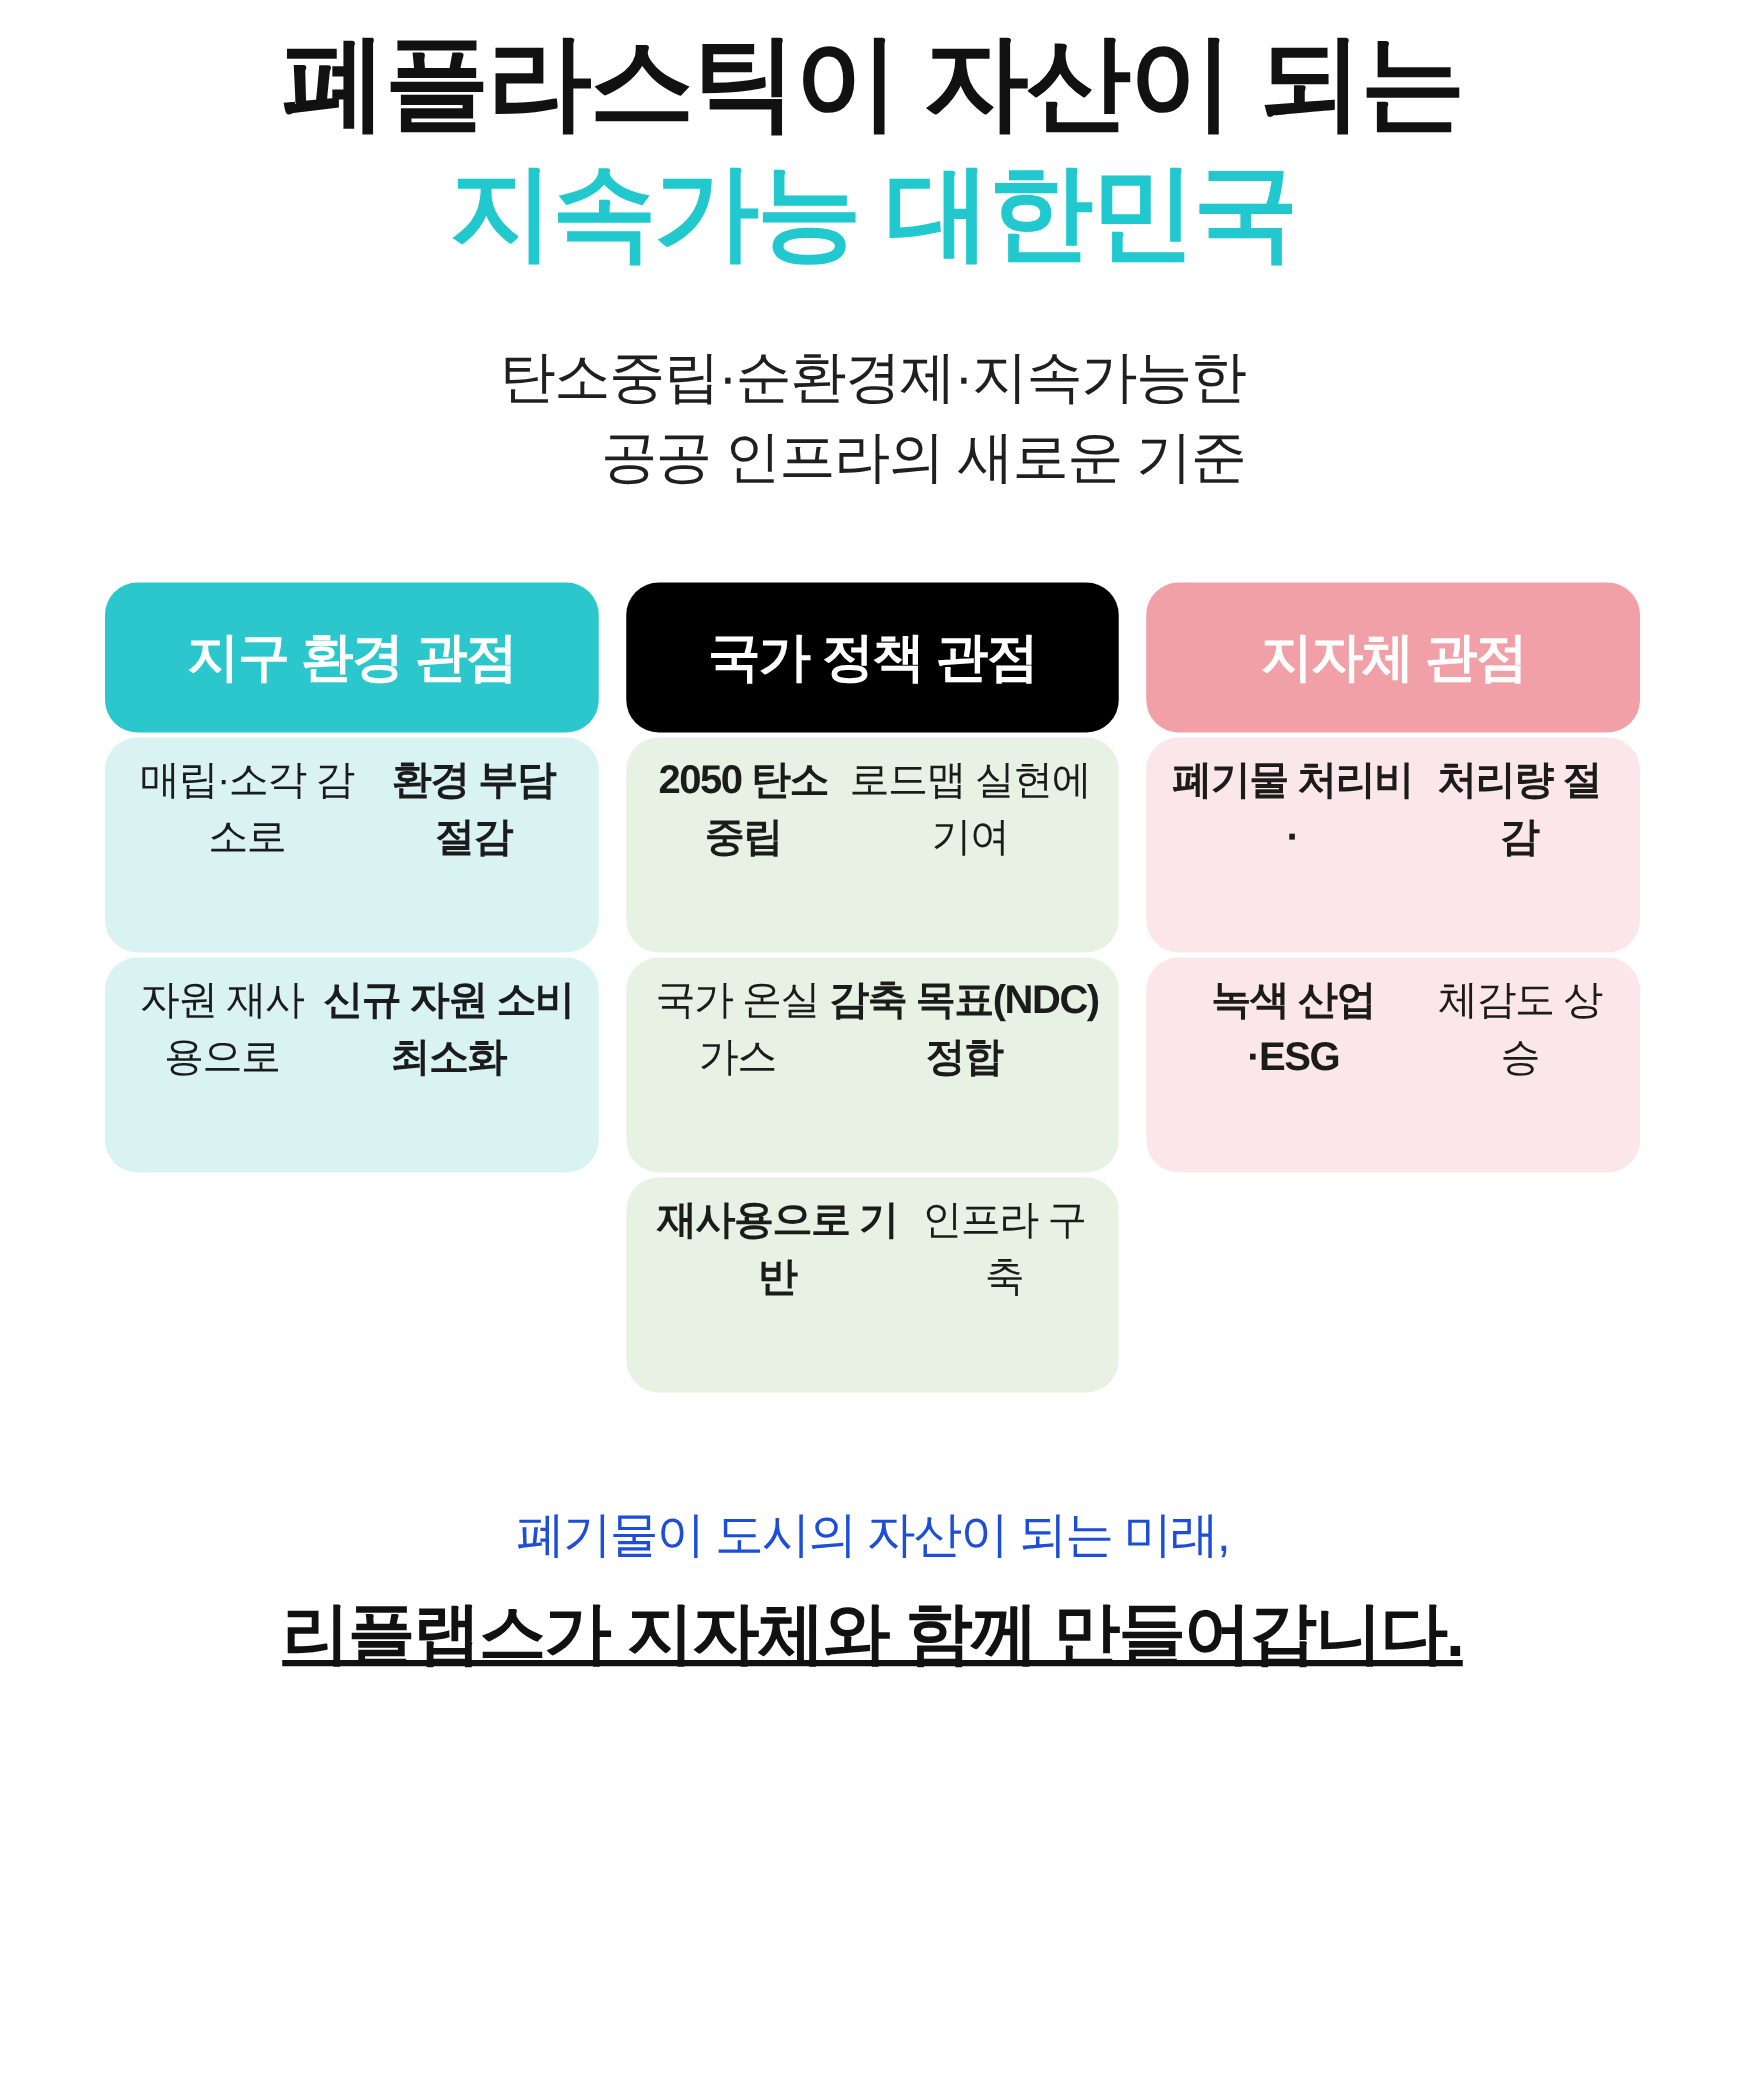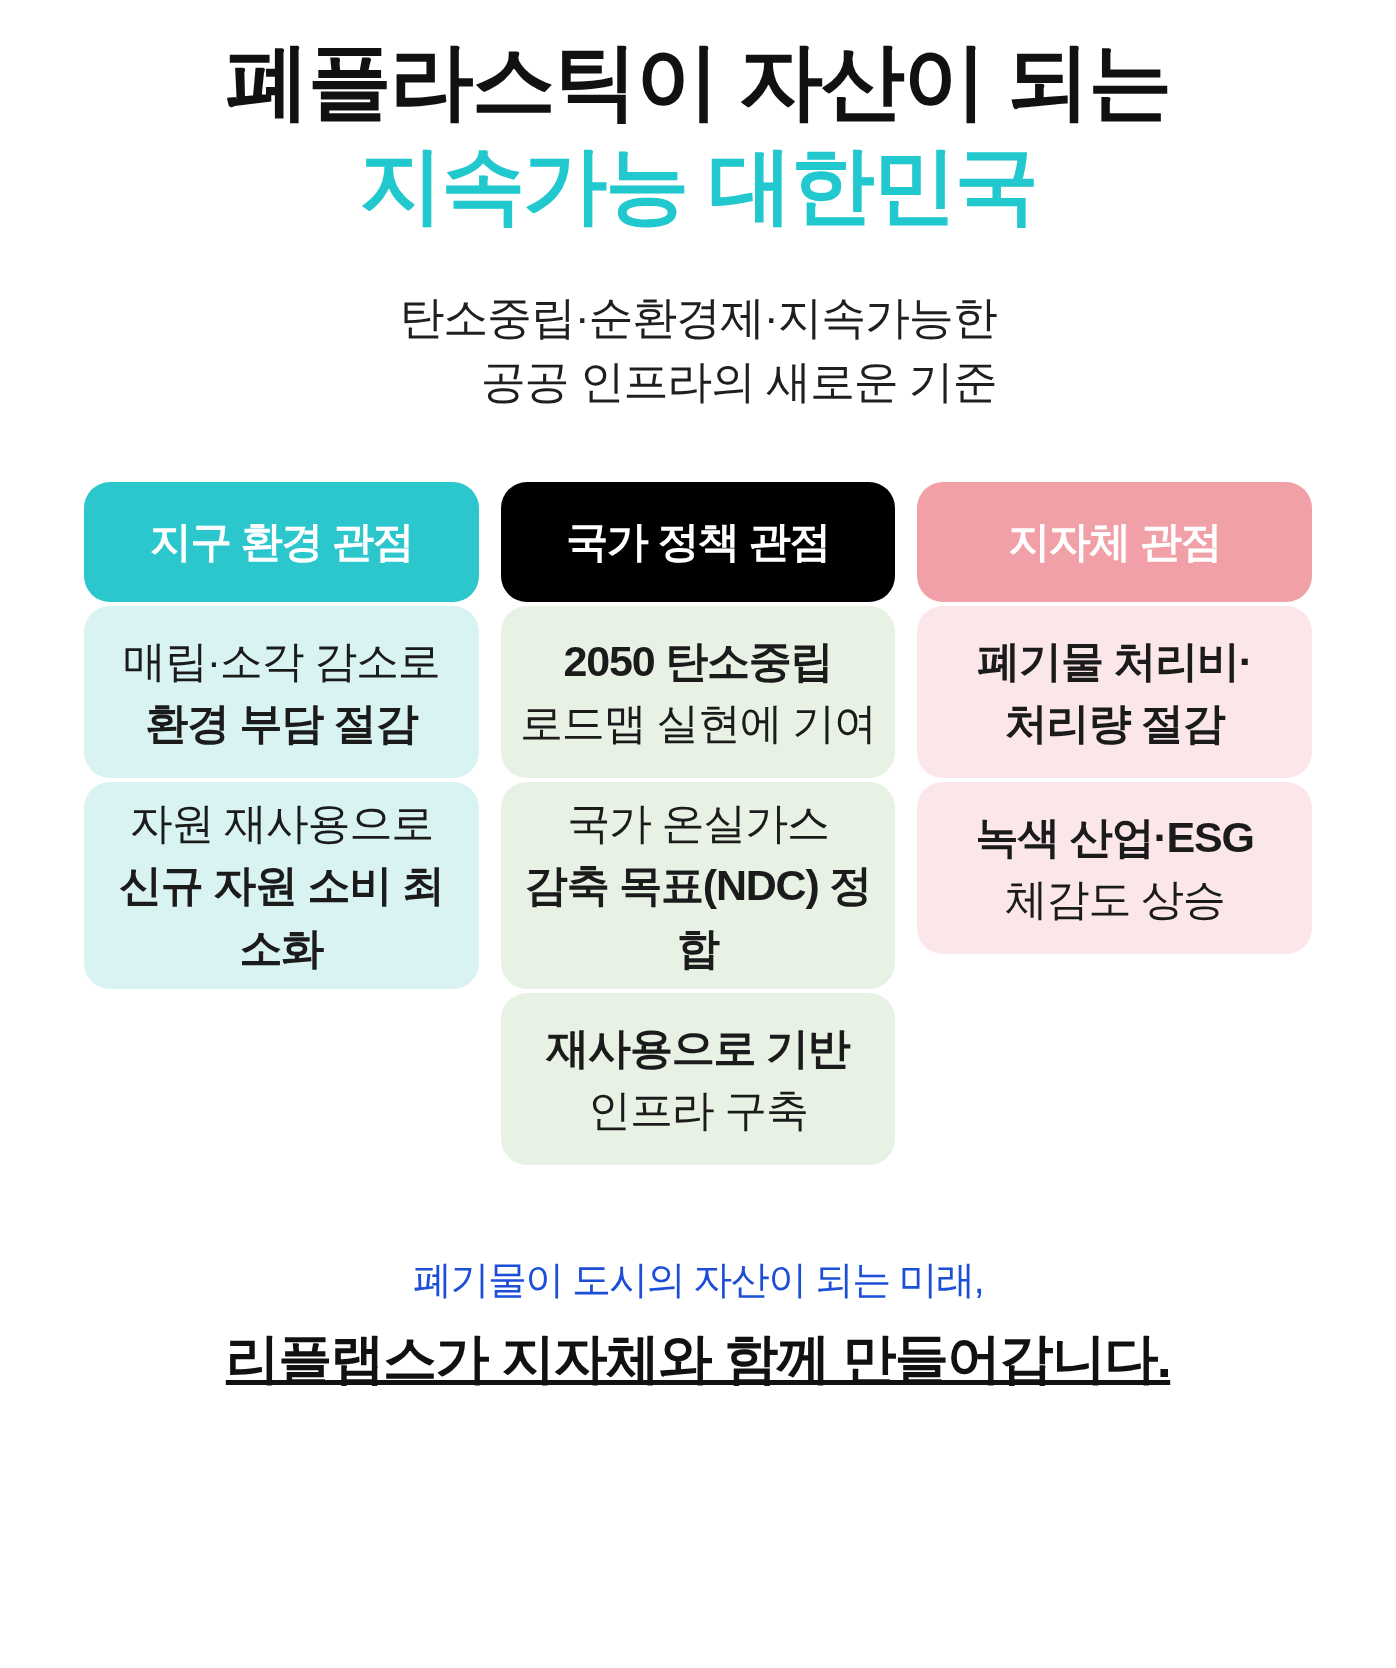--- a/index.html
+++ b/index.html
@@ -11,21 +11,21 @@
     width: 1396px;
     height: 1668px;
     font-family: "Liberation Sans", "DejaVu Sans", sans-serif;
     color: #1b1b1b;
     overflow: hidden;
   }
   .page {
     width: 1396px;
     height: 1668px;
     box-sizing: border-box;
-    padding: 26px 48px 0 48px;
+    padding: 10px 48px 0 48px;
     display: flex;
     flex-direction: column;
     align-items: center;
   }
 
   
   .headline {
     text-align: center;
     line-height: 1.12;
     margin-top: 8px;
@@ -83,25 +83,24 @@
     color: #ffffff;
   }
   .col-1 .col-head { background: #2bc7cd; }
   .col-2 .col-head { background: #000000; }
   .col-3 .col-head { background: #f0a0a6; }
 
   .card {
     border-radius: 26px;
     min-height: 172px;
     display: flex;
-    flex-direction: column;
-    align-items: center;
+    flex-direction: row;
     justify-content: center;
     text-align: center;
-    font-size: 43px;
+    font-size: 32px;
     line-height: 1.45;
     letter-spacing: -1.2px;
     color: #1b1b1b;
     padding: 10px 16px;
     box-sizing: border-box;
   }
   .col-1 .card { background: #d9f3f3; }
   .col-2 .card { background: #e8f2e4; }
   .col-3 .card { background: #fbe7e9; }
 

